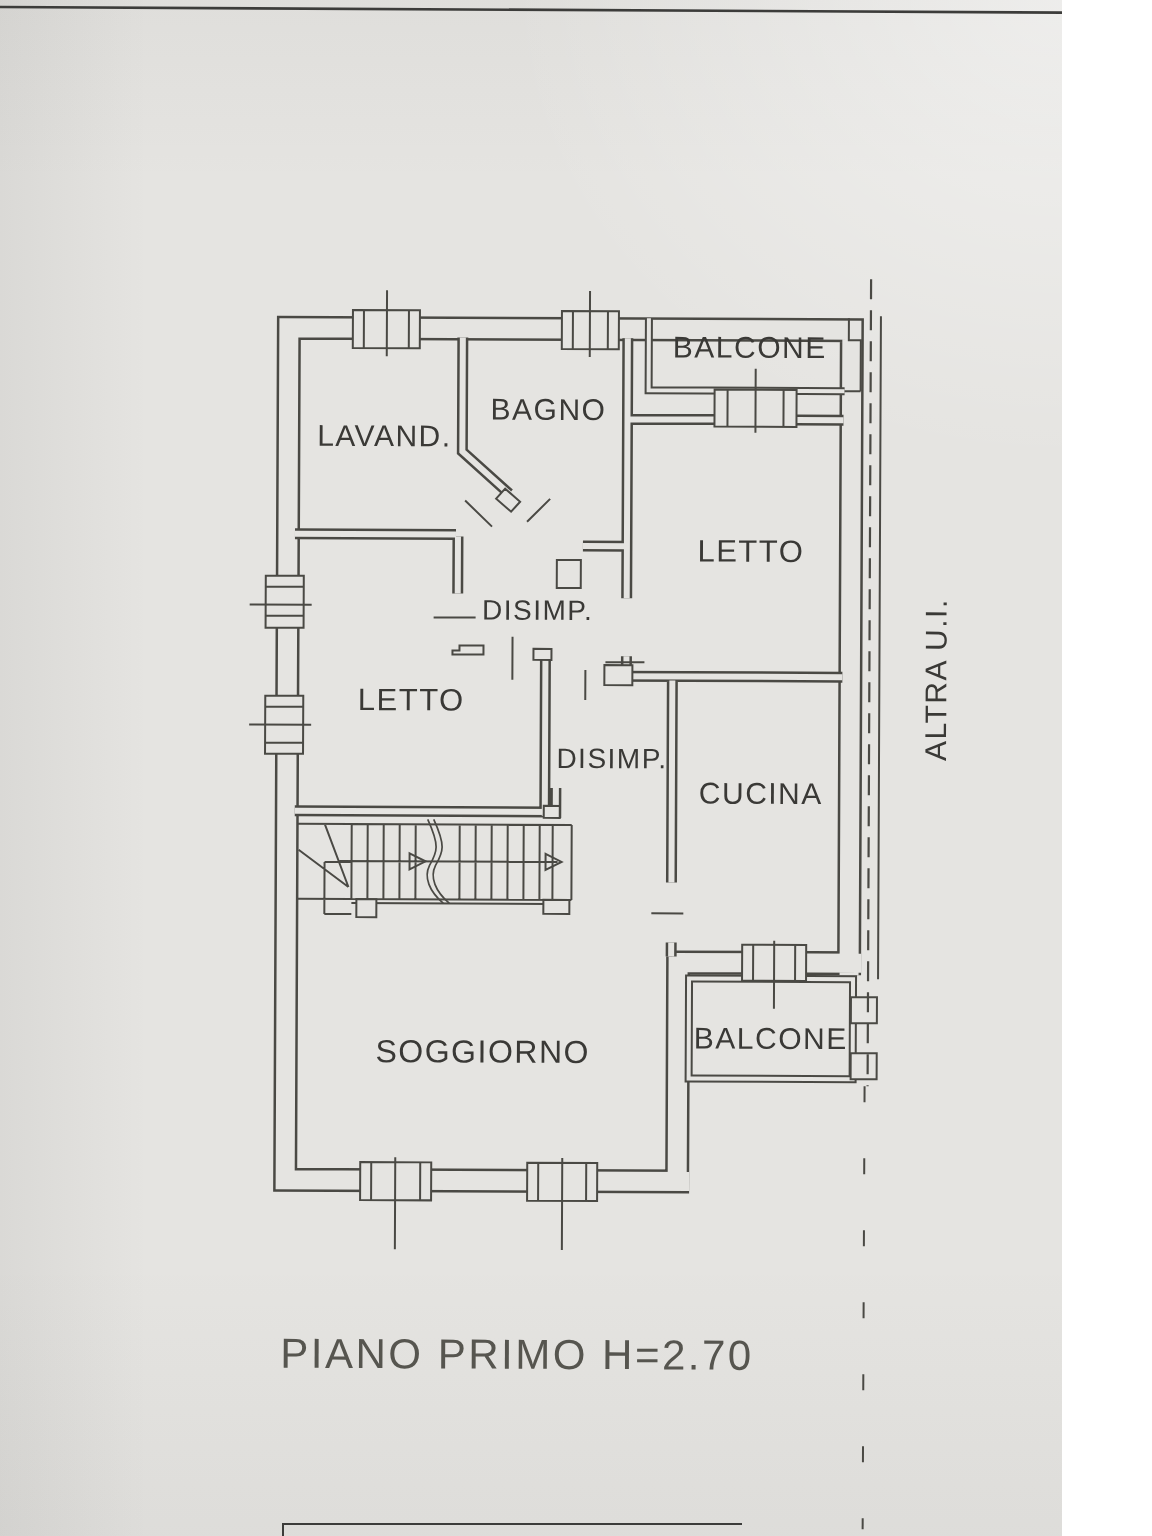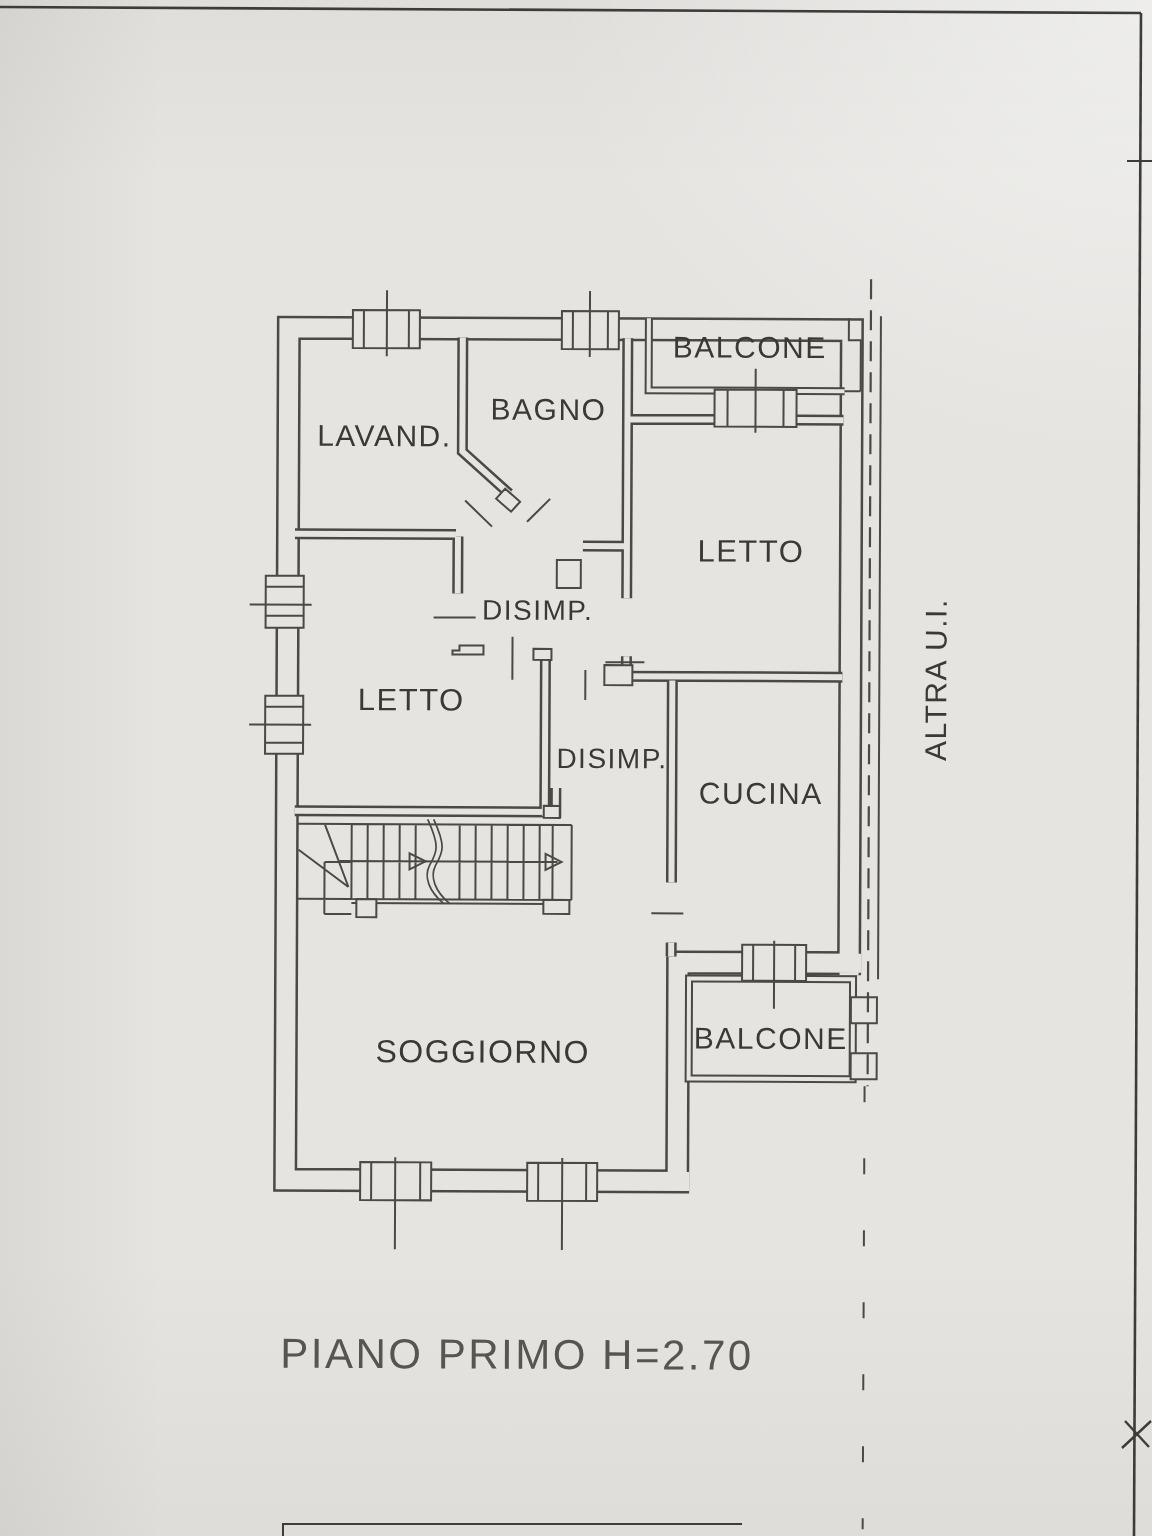--- a/index.html
+++ b/index.html
@@ -4,21 +4,21 @@
 <style>
   :root{
     --paper:#e5e4e1;
     --ink:#4a4944;
     --text:#3a3936;
     --caption:#56554f;
   }
   html,body{margin:0;padding:0;}
   .page{
     position:relative;
-    width:1152px;height:1536px;
+    width:1062px;height:1536px;
     background:
       radial-gradient(95% 55% at 100% 0%, rgba(255,255,255,0.45), rgba(255,255,255,0) 55%),
       linear-gradient(90deg, rgba(40,40,38,0.06), rgba(40,40,38,0) 14%),
       linear-gradient(180deg, rgba(40,40,38,0.03), rgba(40,40,38,0) 12%, rgba(40,40,38,0) 82%, rgba(40,40,38,0.04)),
       var(--paper);
     overflow:hidden;
   }
   svg{position:absolute;inset:0;}
   .ink{stroke:var(--ink);fill:none;}
   .w-ext{stroke-width:24;}

